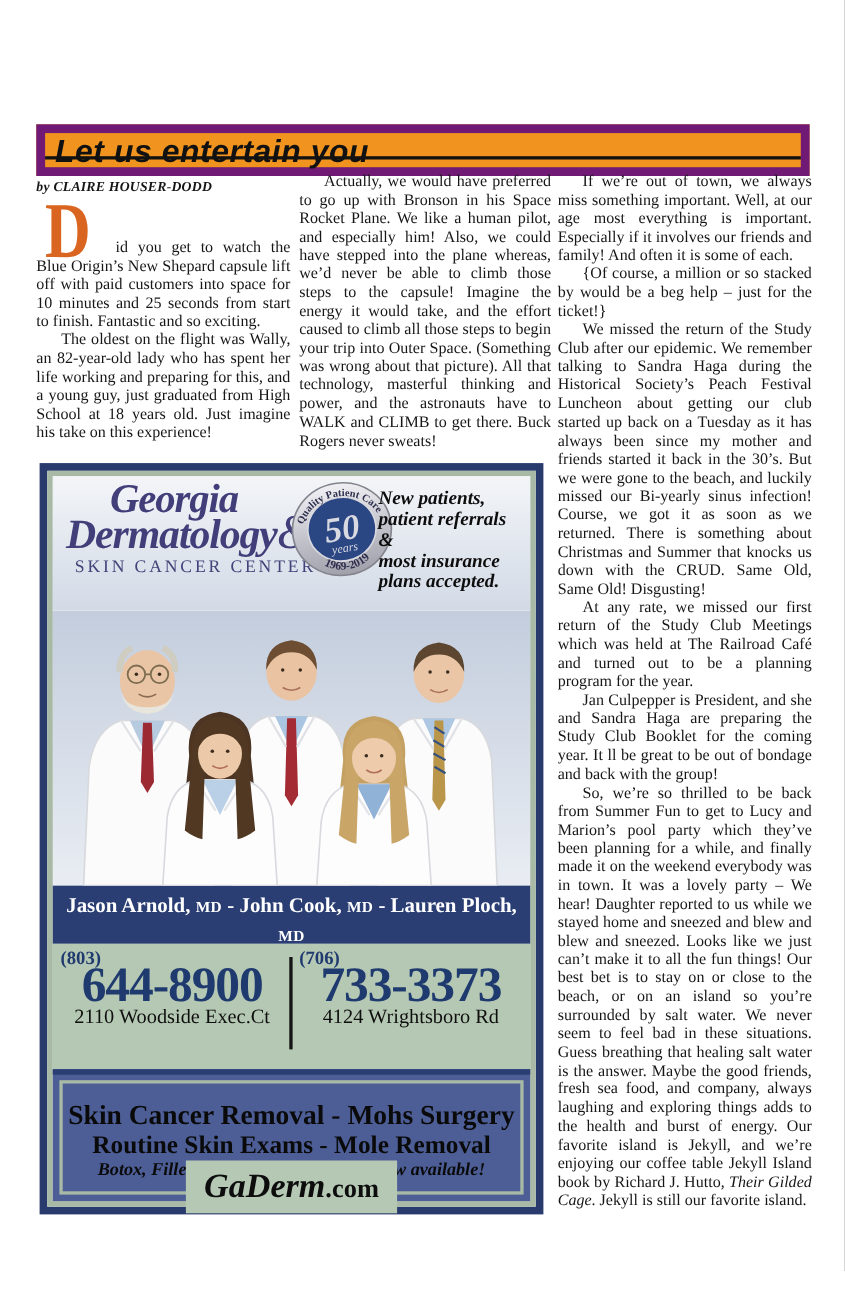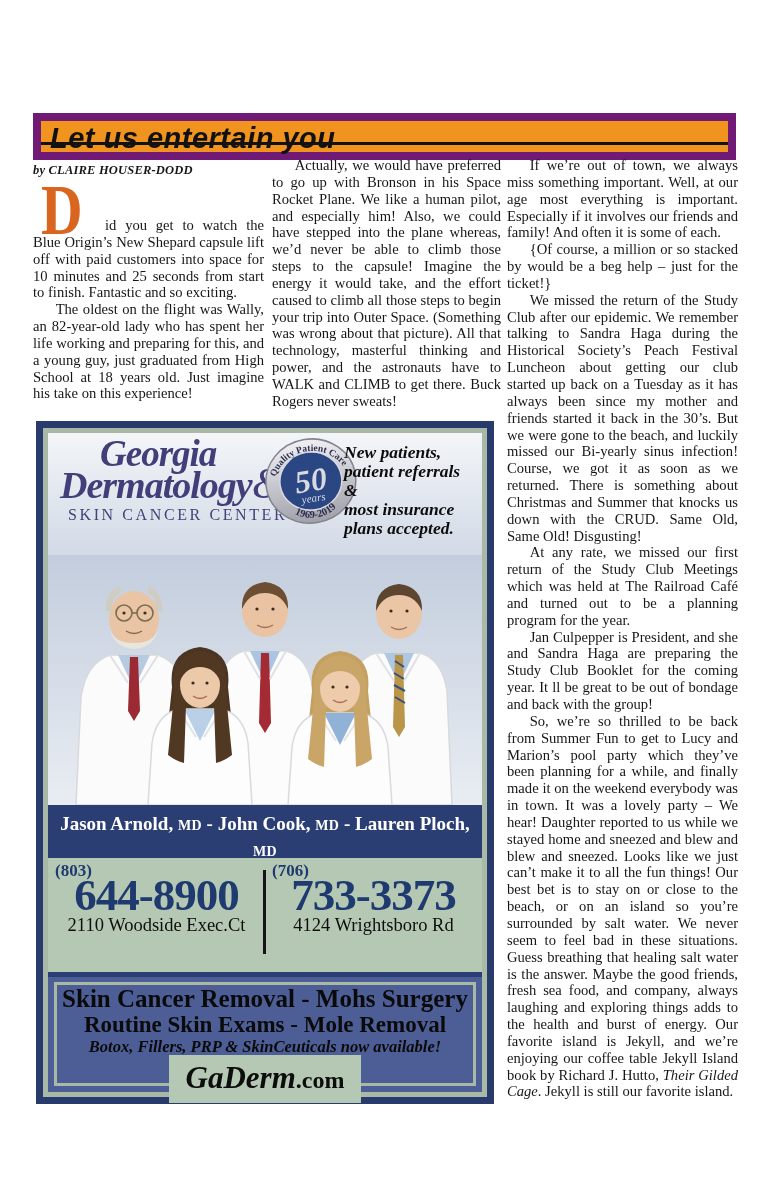--- a/index.html
+++ b/index.html
@@ -51,21 +51,21 @@
   .phone-divider{position:absolute;left:215px;top:12px;height:84px;width:2.5px;background:#141414;}
   .area-code{font-weight:700;font-size:17px;line-height:15px;margin-left:7px;color:var(--phone_navy,#1f3a6f);}
   .phone-number{font-weight:700;font-size:45px;line-height:41px;letter-spacing:-1px;text-align:center;
                 margin-top:-3px;color:var(--phone_navy,#1f3a6f);cursor:pointer;}
   .phone-address{font-weight:400;font-size:18.5px;line-height:19px;text-align:center;color:#0e0e0e;}
   .phone-city{font-weight:700;font-size:16px;line-height:20px;text-align:center;letter-spacing:1px;color:#0e0e0e;margin-top:44px;}
 
   .ad-services{position:relative;height:120px;background:var(--panel_blue,#4d5e96);
                border-top:5px solid var(--bar_navy,#2a3e73);box-sizing:border-box;text-align:center;color:#0a0a0a;}
   .services-border{position:absolute;left:6px;right:6px;top:5px;bottom:6px;border:3px solid var(--sage,#a8baa6);}
-  .svc1{font-weight:700;font-size:25px;line-height:27px;padding-top:8px;}
+  .svc1{font-weight:700;font-size:25px;line-height:27px;padding-top:24px;}
   .svc2{font-weight:700;font-size:23px;line-height:25px;}
   .svc3{font-weight:700;font-style:italic;font-size:16.5px;line-height:20px;}
 
   .website-box{position:absolute;left:50%;transform:translateX(-50%);bottom:-11px;width:192px;height:48px;
                background:var(--phone_sage,#b5c8b3);z-index:6;display:flex;align-items:baseline;
                justify-content:center;cursor:pointer;}
   .site-name{font-weight:700;font-style:italic;font-size:31px;line-height:46px;color:#0d0d0d;}
   .site-tld{font-weight:700;font-size:24px;color:#0d0d0d;}
 </style>
 </head>

